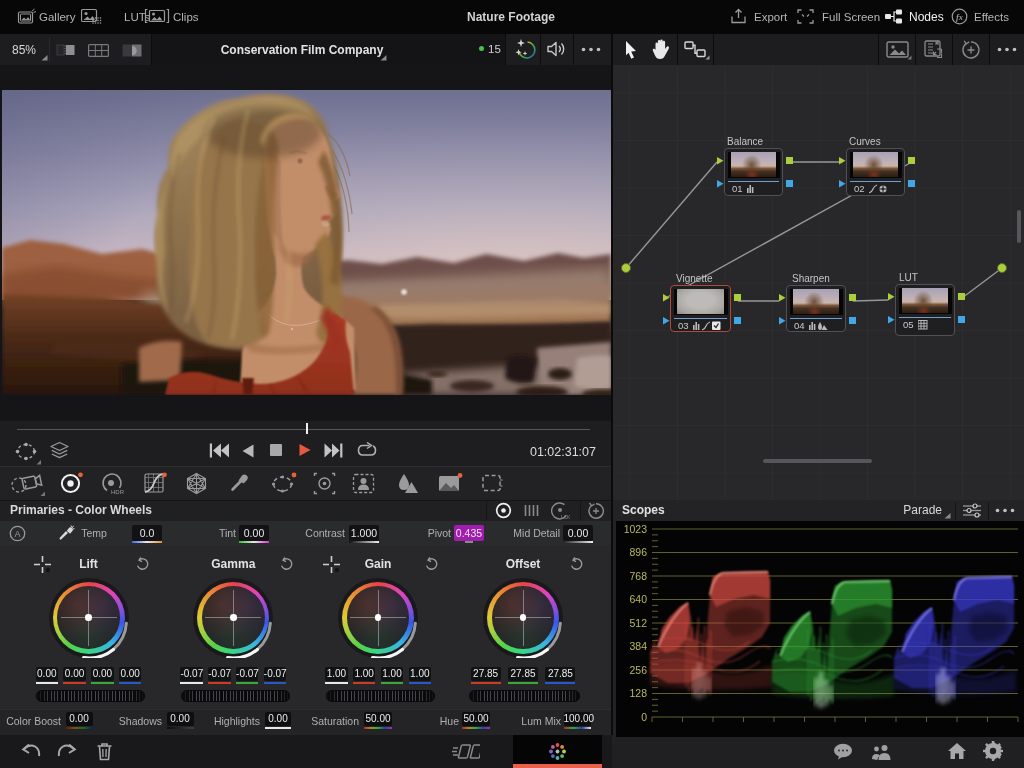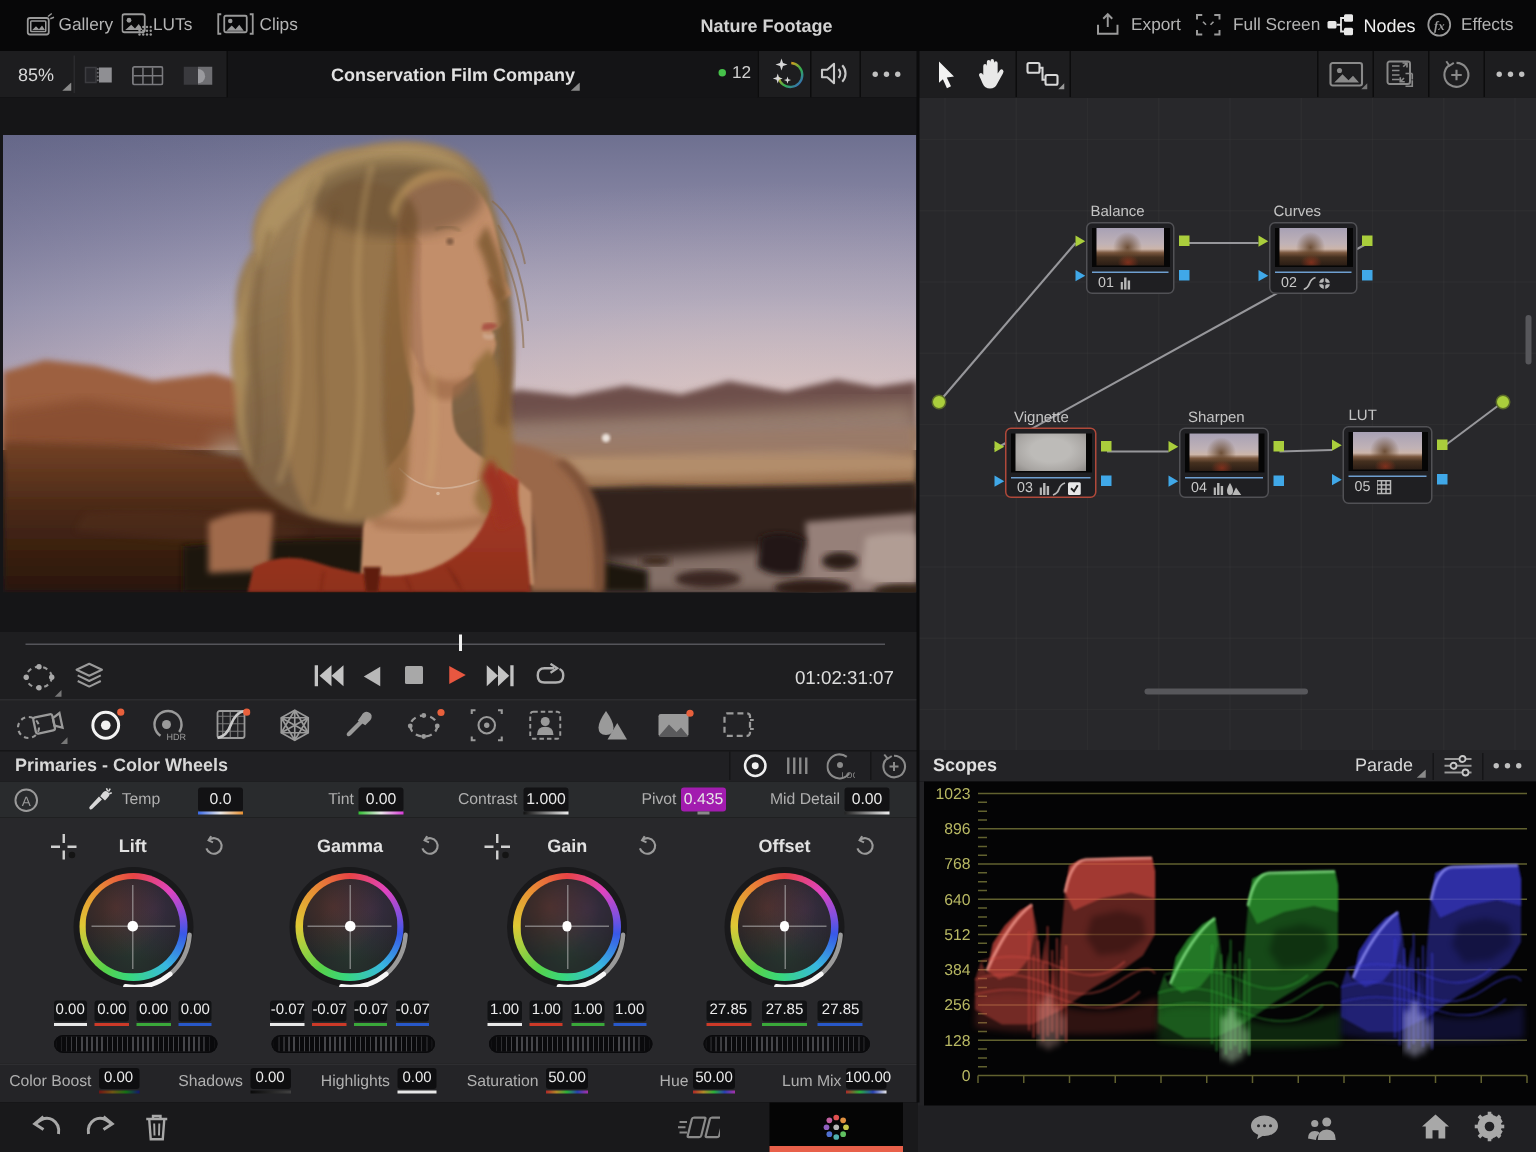--- a/index.html
+++ b/index.html
@@ -37,21 +37,21 @@
       <circle cx="12" cy="12.5" r="0.8"></circle>
           <circle cx="14.5" cy="12.5" r="0.8"></circle>
           <circle cx="17" cy="12.5" r="0.8"></circle>
           <circle cx="19.5" cy="12.5" r="0.8"></circle>
       <circle cx="12" cy="15" r="0.8"></circle>
           <circle cx="14.5" cy="15" r="0.8"></circle>
           <circle cx="17" cy="15" r="0.8"></circle>
           <circle cx="19.5" cy="15" r="0.8"></circle>
     </g>
   </svg>
-  <div class="abs txt" style="left:102px;top:11px;">LUTs</div>
+  <div class="abs txt" style="left:124px;top:11px;">LUTs</div>
 
   <svg class="abs" style="left:144px;top:8px;" width="26" height="16" viewBox="0 0 26 16">
     <path d="M3.5 1.5 L1.5 1.5 L1.5 14.5 L3.5 14.5" fill="none" stroke="#9a9a9a" stroke-width="1.2"></path>
     <path d="M22.5 1.5 L24.5 1.5 L24.5 14.5 L22.5 14.5" fill="none" stroke="#9a9a9a" stroke-width="1.2"></path>
     <rect x="5.5" y="2.5" width="15" height="11" rx="1" fill="none" stroke="#9a9a9a" stroke-width="1.2"></rect>
     <circle cx="9.5" cy="6" r="1.5" fill="#9a9a9a"></circle>
     <path d="M7 12.5 L10.5 9 L13 11.5 L15.5 8.5 L18.5 12.5 Z" fill="#9a9a9a"></path>
   </svg>
   <div class="abs txt" style="left:173px;top:11px;">Clips</div>
 </div>
@@ -119,21 +119,21 @@
     <rect x="0.5" y="0.5" width="9.5" height="12" fill="#3a3a3e"></rect>
     <rect x="10" y="0.5" width="9.5" height="12" fill="#6e6e72"></rect>
     <path d="M10 2 A4.6 4.6 0 0 1 10 11.5 Z" fill="#9a9a9e"></path>
   </svg>
   <div class="abs" style="left:151px;top:34px;width:1px;height:31px;background:#0c0c0d;"></div>
   <div class="abs" style="left:202px;top:43px;width:200px;text-align:center;color:#e2e2e2;font-size:12px;font-weight:bold;">Conservation Film Company</div>
   <svg class="abs" style="left:380px;top:55px;" width="7" height="6" viewBox="0 0 7 6">
         <path d="M6.5 0 L6.5 5.5 L0.5 5.5 Z" fill="#8a8a8a"></path>
       </svg>
   <div class="abs" style="left:479px;top:46px;width:5px;height:5px;border-radius:50%;background:#46c24a;"></div>
-  <div class="abs" style="left:488px;top:43px;color:#d0d0d0;font-size:11.5px;">12</div>
+  <div class="abs" style="left:488px;top:43px;color:#d0d0d0;font-size:11.5px;">15</div>
   <div class="abs" style="left:505px;top:34px;width:1px;height:31px;background:#0c0c0d;"></div>
 
   <svg class="abs" style="left:513px;top:38px;" width="23" height="23" viewBox="0 0 23 23">
     <defs>
       <linearGradient id="rainb" x1="0" y1="0" x2="1" y2="1">
         <stop offset="0" stop-color="#e83c3c"></stop>
             <stop offset="0.3" stop-color="#c8a020"></stop>
             <stop offset="0.6" stop-color="#30b050"></stop>
             <stop offset="1" stop-color="#3858d8"></stop>
       </linearGradient>

